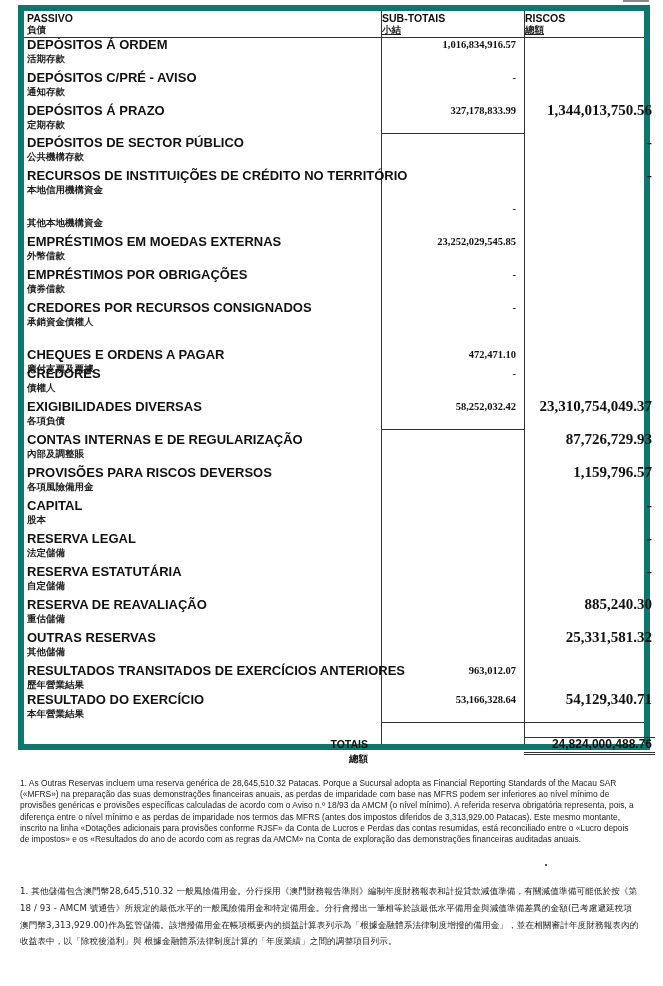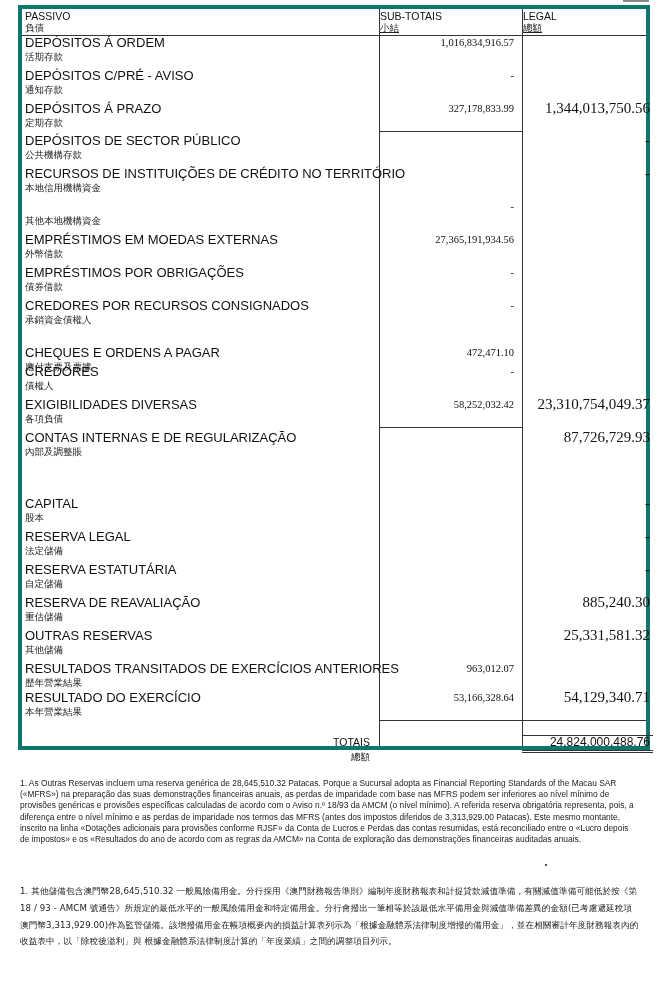--- a/index.html
+++ b/index.html
@@ -1,17 +1,17 @@
 <!DOCTYPE html>
 <html><head>
 <meta charset="utf-8">
 <style>
   html, body { margin:0; padding:0; background:#ffffff; }
   body { width:663px; height:986px; position:relative; overflow:hidden; color:#111; font-family:"Liberation Sans", sans-serif; }
-  .table { position:absolute; left:18px; top:5px; width:632px; height:745px; border:4px solid #0f766e; box-sizing:border-box; }
+  .table { position:absolute; left:18px; top:5px; width:632px; height:745px; border:6px solid #0f766e; box-sizing:border-box;font-weight:bold; }
   .vline { position:absolute; top:0; bottom:0; width:1px; background:#333; }
   .v1 { left:357px; }
   .v2 { left:500px; }
   .hline { position:absolute; height:1px; background:#333; }
   .hdr { position:absolute; top:0; left:0; right:0; height:26px; border-bottom:1px solid #333; }
   .hdr .lab { position:absolute; left:3px; top:1px; font-size:10.5px; line-height:12px; }
   .hdr .col { position:absolute; top:1px; text-align:left; font-size:10.5px; line-height:12px; }
   .hdr .c1 { left:358px; width:142px; }
   .hdr .c2 { left:501px; width:130px; }
   .zh { font-family:"DejaVu Sans", sans-serif; font-size:9.5px; color:#222; }
@@ -44,21 +44,21 @@
   <div class="hdr">
     <div class="lab">
       <div>PASSIVO</div>
       <div class="zh">負債</div>
     </div>
     <div class="col c1">
       <div>SUB-TOTAIS</div>
       <div class="zh" style="text-decoration:underline;">小結</div>
     </div>
     <div class="col c2">
-      <div>LEGAL</div>
+      <div>RISCOS</div>
       <div class="zh" style="text-decoration:underline;">總額</div>
     </div>
   </div>
 
   <div class="row" style="top:26px;">
     <div class="pt">DEPÓSITOS Á ORDEM</div>
     <div class="cn">活期存款</div>
     <div class="sub">1,016,834,916.57</div>
     <div class="tot"></div>
   </div>
@@ -88,21 +88,21 @@
     <div class="tot">-</div>
   </div>
   <div class="row" style="top:190px;">
     <div class="cn">其他本地機構資金</div>
     <div class="sub">-</div>
     <div class="tot"></div>
   </div>
   <div class="row" style="top:223px;">
     <div class="pt">EMPRÉSTIMOS EM MOEDAS EXTERNAS</div>
     <div class="cn">外幣借款</div>
-    <div class="sub">27,365,191,934.56</div>
+    <div class="sub">23,252,029,545.85</div>
     <div class="tot"></div>
   </div>
   <div class="row" style="top:256px;">
     <div class="pt">EMPRÉSTIMOS POR OBRIGAÇÕES</div>
     <div class="cn">債券借款</div>
     <div class="sub">-</div>
     <div class="tot"></div>
   </div>
   <div class="row" style="top:289px;">
     <div class="pt">CREDORES POR RECURSOS CONSIGNADOS</div>
@@ -127,20 +127,26 @@
     <div class="cn">各項負債</div>
     <div class="sub">58,252,032.42</div>
     <div class="tot">23,310,754,049.37</div>
   </div>
   <div class="hline" style="left:357px; width:144px; top:418px;"></div>
   <div class="row" style="top:421px;">
     <div class="pt">CONTAS INTERNAS E DE REGULARIZAÇÃO</div>
     <div class="cn">內部及調整賬</div>
     <div class="sub"></div>
     <div class="tot">87,726,729.93</div>
+  </div>
+  <div class="row" style="top:454px;">
+    <div class="pt">PROVISÕES PARA RISCOS DEVERSOS</div>
+    <div class="cn">各項風險備用金</div>
+    <div class="sub"></div>
+    <div class="tot">1,159,796.57</div>
   </div>
   <div class="row" style="top:487px;">
     <div class="pt">CAPITAL</div>
     <div class="cn">股本</div>
     <div class="sub"></div>
     <div class="tot">-</div>
   </div>
   <div class="row" style="top:520px;">
     <div class="pt">RESERVA LEGAL</div>
     <div class="cn">法定儲備</div>

